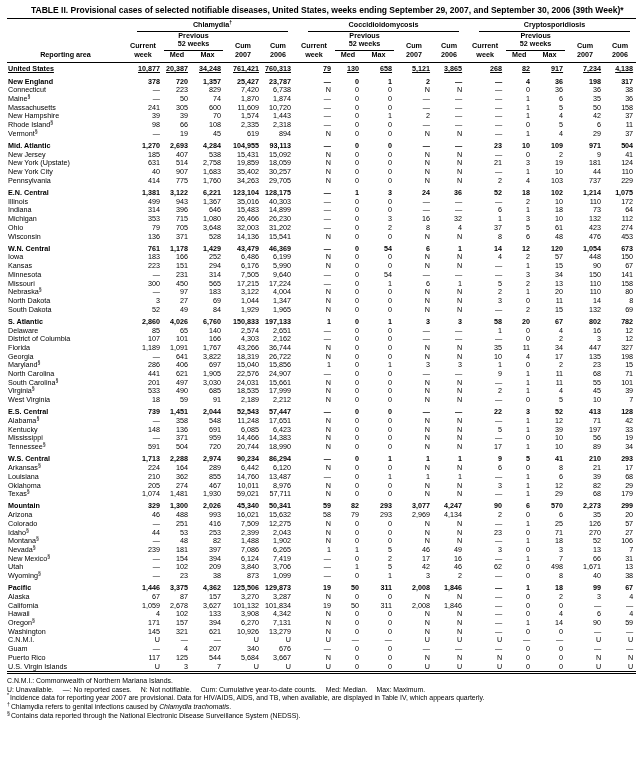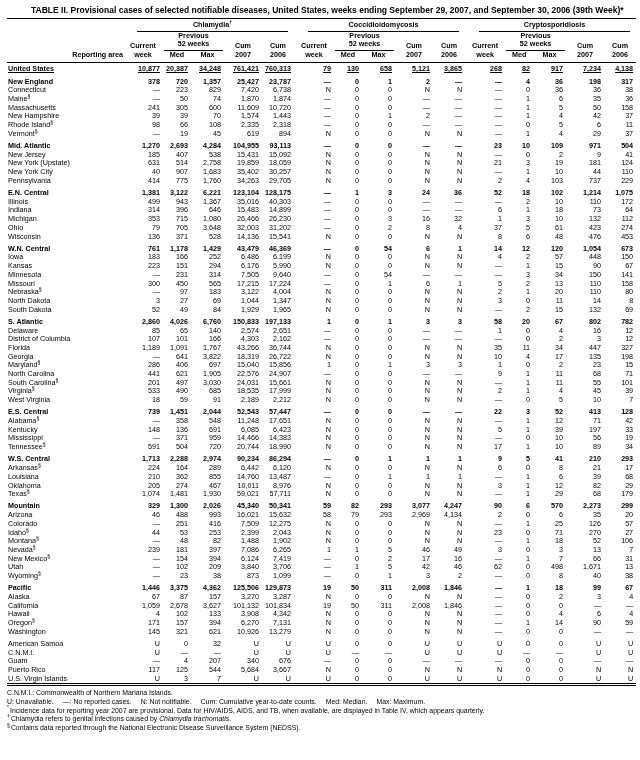--- a/index.html
+++ b/index.html
@@ -8,21 +8,21 @@
   .title{font-size:8.5px;font-weight:bold;line-height:1.3;width:630px;letter-spacing:0;margin-left:24px;}
   .title-rule{border-top:1.4px solid #000;margin-top:2px;height:0;}
   table{border-collapse:collapse;table-layout:fixed;width:629px;border-bottom:3px double #000;}
   th,td{font-size:7.2px;line-height:8.7px;padding:0;white-space:nowrap;}
   thead th{font-weight:bold;vertical-align:bottom;text-align:center;}
   col.c-area{width:116px;}
   col.c-cur{width:40px;}col.c-med{width:28px;}col.c-max{width:33px;}col.c-07{width:38px;}col.c-06{width:32px;}
   .grp-inner{border-bottom:1px solid #000;text-align:center;margin:0 6px 0 14px;padding:2px 0 1px 0;}
   .u{border-bottom:1px solid #000;margin:0 1px;padding-bottom:1px;}
   tr.hdr-bottom th{border-bottom:1.3px solid #000;padding-bottom:2px;}
-  th.ra{text-align:right;padding-left:1px;margin-left:47px;}
+  th.ra{text-align:center;padding-left:1px;margin-left:47px;}
   td.area{text-align:left;padding-left:1px;}
   td.num{text-align:right;padding-right:3px;}
   .r-total td,.r-region td{font-weight:bold;}
   .r-total td{padding-top:2.5px;text-decoration:underline;}
   tr.gap td{padding-top:3.5px;}
   sup{font-size:5.2px;line-height:0;vertical-align:super;}
   .fns{margin-top:2.5px;}
   .fn{font-size:6.9px;line-height:8.8px;padding-left:6px;text-indent:-6px;}
   .fn .seg{margin-right:9px;}
   .fn i{font-style:italic;}
@@ -1220,38 +1220,20 @@
           <td class="num">0</td>
           <td class="num">0</td>
           <td class="num">N</td>
           <td class="num">N</td>
           <td class="num">—</td>
           <td class="num">0</td>
           <td class="num">0</td>
           <td class="num">—</td>
           <td class="num">—</td>
         </tr>
-        <tr class="r-territory gap">
-          <td class="area">American Samoa</td>
-          <td class="num">U</td>
-          <td class="num">0</td>
-          <td class="num">32</td>
-          <td class="num">U</td>
-          <td class="num">U</td>
-          <td class="num">U</td>
-          <td class="num">0</td>
-          <td class="num">0</td>
-          <td class="num">U</td>
-          <td class="num">U</td>
-          <td class="num">U</td>
-          <td class="num">0</td>
-          <td class="num">0</td>
-          <td class="num">U</td>
-          <td class="num">U</td>
-        </tr>
         <tr class="r-territory">
           <td class="area">C.N.M.I.</td>
           <td class="num">U</td>
           <td class="num">—</td>
           <td class="num">—</td>
           <td class="num">U</td>
           <td class="num">U</td>
           <td class="num">U</td>
           <td class="num">—</td>
           <td class="num">—</td>

